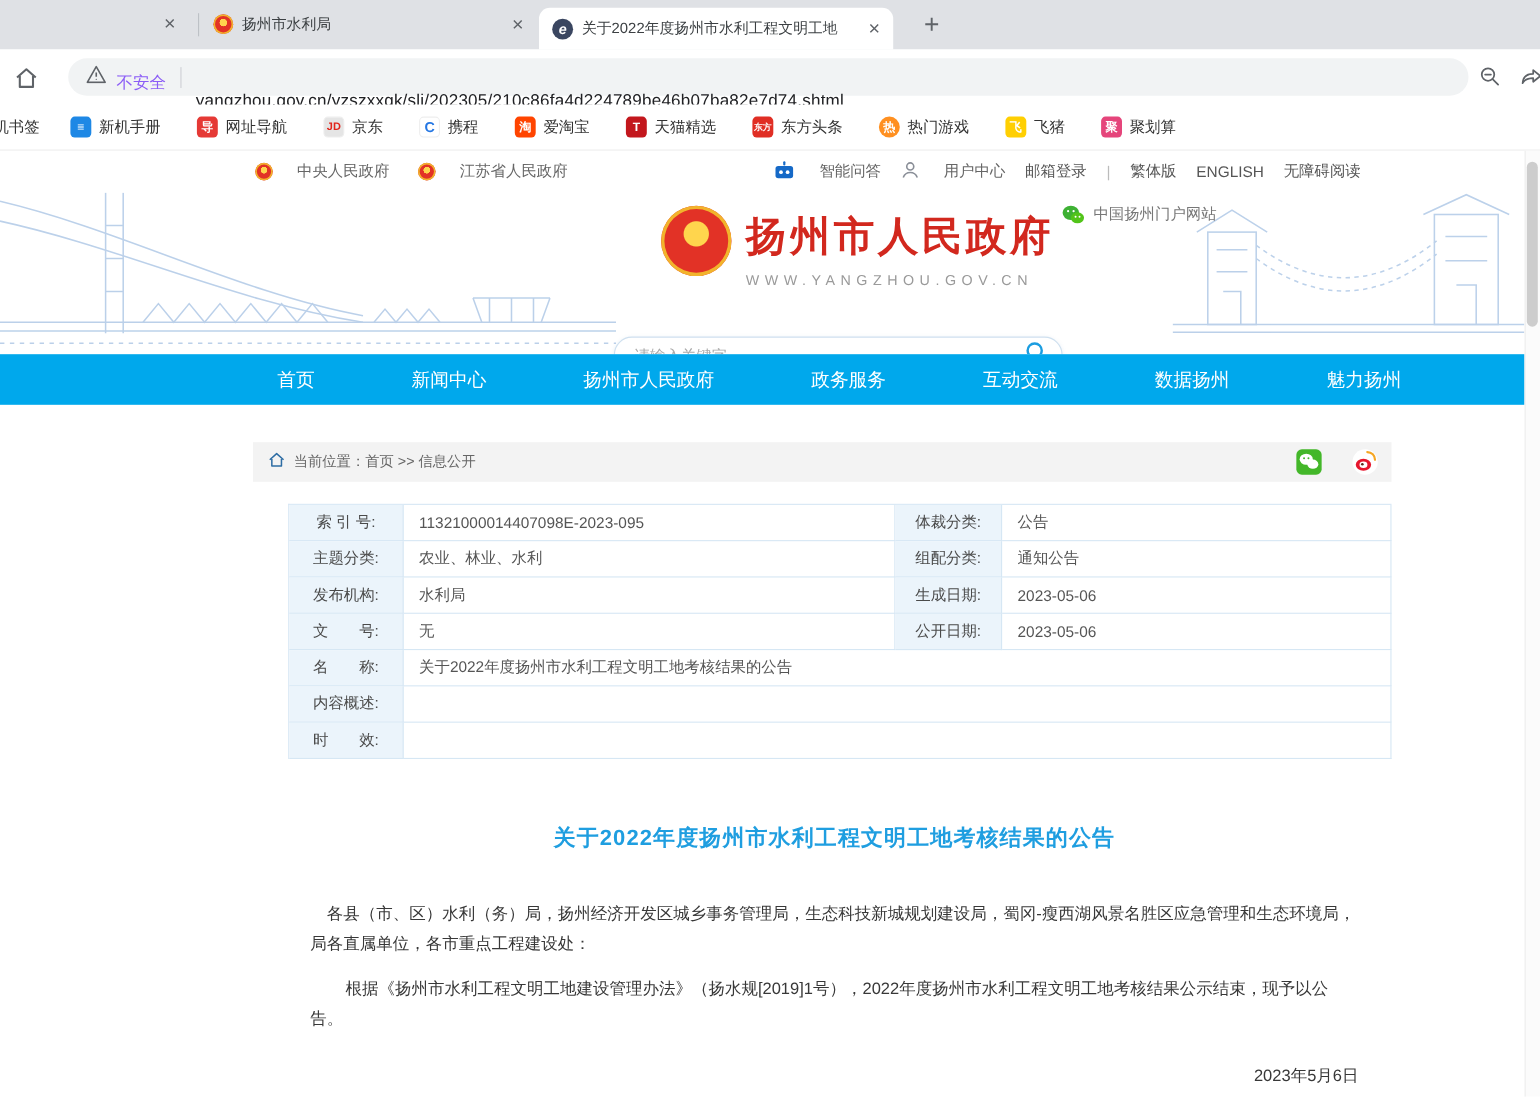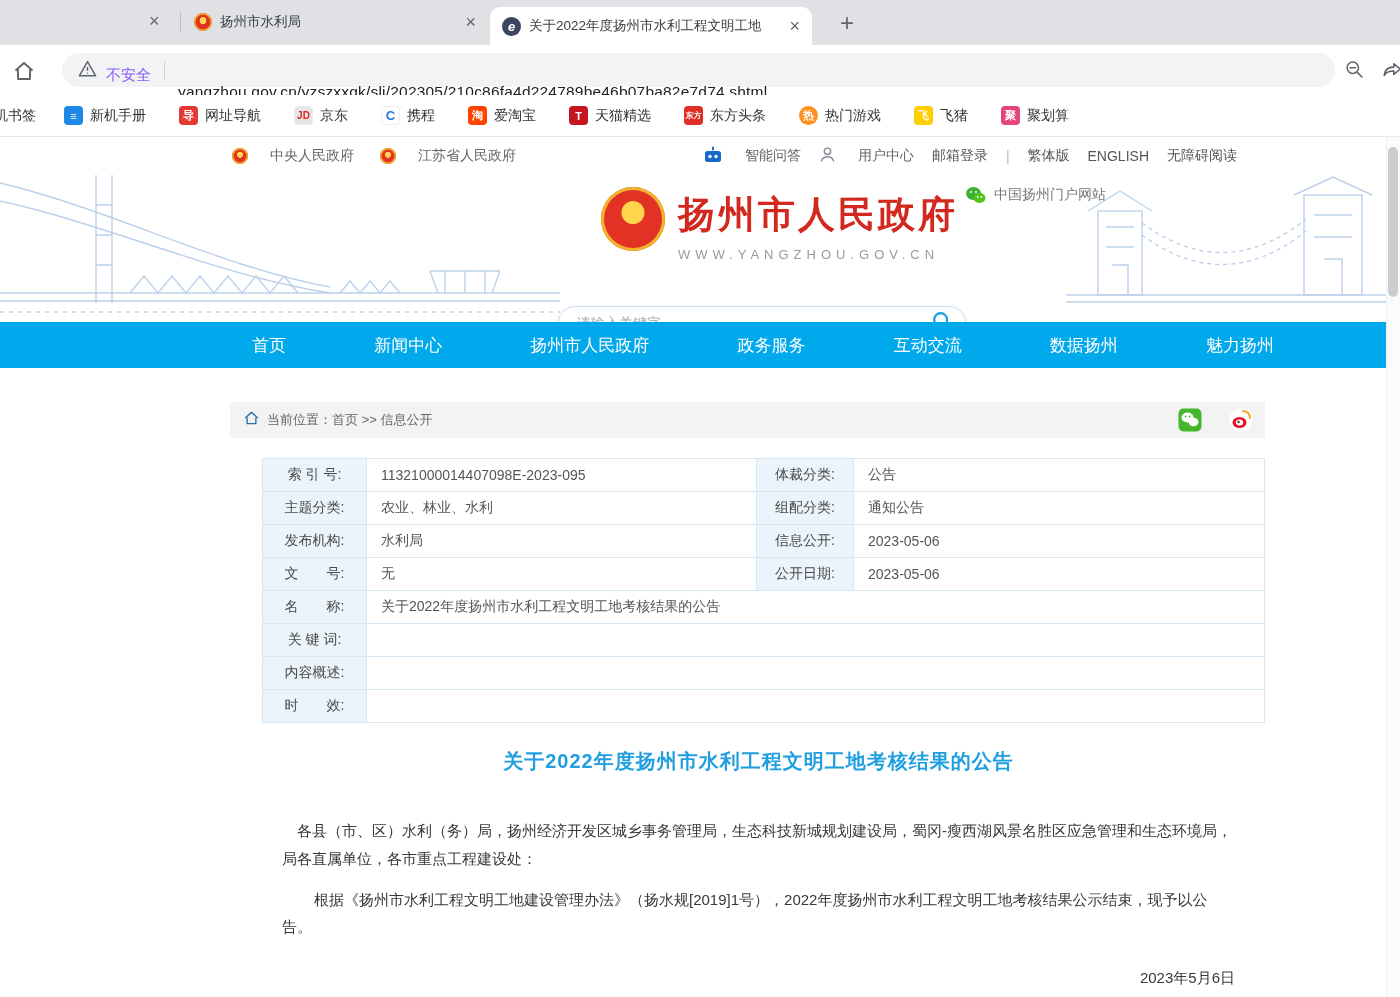--- a/index.html
+++ b/index.html
@@ -72,21 +72,21 @@
   .crumb-text { font-size:13px; color:#666; margin-left:8px; }
   .crumb-text a { color:#666; text-decoration:none; }
   .share-ico { width:24px; height:24px; flex:none; }
   .wechat-share { margin-left:auto; }
   .weibo-share { margin-left:27px; }
 
   .infotable { position:absolute; left:262px; top:78px; width:1003px; border-top:1px solid #d6e7f4; border-left:1px solid #d6e7f4; }
   .trow { display:flex; height:33px; }
   .tcell { border-right:1px solid #d6e7f4; border-bottom:1px solid #d6e7f4; display:flex; align-items:center; font-size:14px; }
   .tlabel  { width:104px; background:#ebf4fb; color:#4a4a4a; justify-content:center; }
-  .tvalue1 { width:390px; padding-left:14px; color:#555; }
+  .tvalue1 { width:447px; padding-left:14px; color:#555; }
   .tlabel2 { width:97px;  background:#ebf4fb; color:#4a4a4a; justify-content:center; }
   .tvalue2 { flex:1; padding-left:14px; color:#555; }
   .tvalue-full { flex:1; padding-left:14px; color:#555; }
 
   .article { position:absolute; left:282px; top:368px; width:953px; }
   .art-title { text-align:center; color:#1f9ee0; font-size:20px; font-weight:bold; letter-spacing:1px; }
   .art-p { font-size:15px; color:#383838; line-height:1.85; }
   .p1 { margin-top:42px; text-indent:15px; }
   .p2 { margin-top:13px; text-indent:32px; }
   .art-date { margin-top:28px; text-align:right; font-size:15px; color:#383838; }
@@ -339,36 +339,32 @@
     </div>
     <div class="trow">
       <span class="tcell tlabel">主题分类:</span>
       <span class="tcell tvalue1">农业、林业、水利</span>
       <span class="tcell tlabel2">组配分类:</span>
       <span class="tcell tvalue2">通知公告</span>
     </div>
     <div class="trow">
       <span class="tcell tlabel">发布机构:</span>
       <span class="tcell tvalue1">水利局</span>
-      <span class="tcell tlabel2">信息公开:</span>
+      <span class="tcell tlabel2">生成日期:</span>
       <span class="tcell tvalue2">2023-05-06</span>
     </div>
     <div class="trow">
       <span class="tcell tlabel">文　　号:</span>
       <span class="tcell tvalue1">无</span>
       <span class="tcell tlabel2">公开日期:</span>
       <span class="tcell tvalue2">2023-05-06</span>
     </div>
     <div class="trow">
       <span class="tcell tlabel">名　　称:</span>
       <span class="tcell tvalue-full">关于2022年度扬州市水利工程文明工地考核结果的公告</span>
-    </div>
-    <div class="trow">
-      <span class="tcell tlabel">关 键 词:</span>
-      <span class="tcell tvalue-full"></span>
     </div>
     <div class="trow">
       <span class="tcell tlabel">内容概述:</span>
       <span class="tcell tvalue-full"></span>
     </div>
     <div class="trow">
       <span class="tcell tlabel">时　　效:</span>
       <span class="tcell tvalue-full"></span>
     </div>
   </div>

